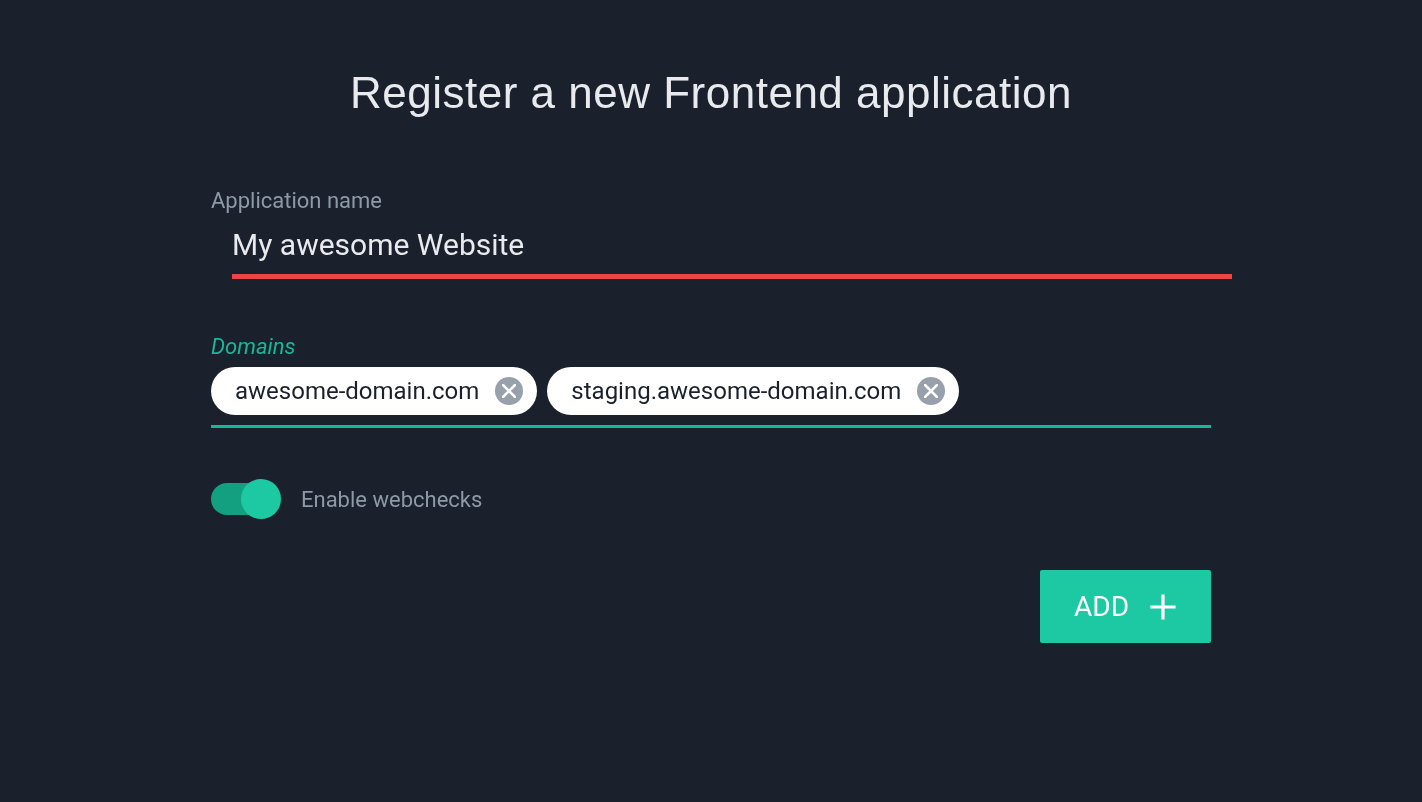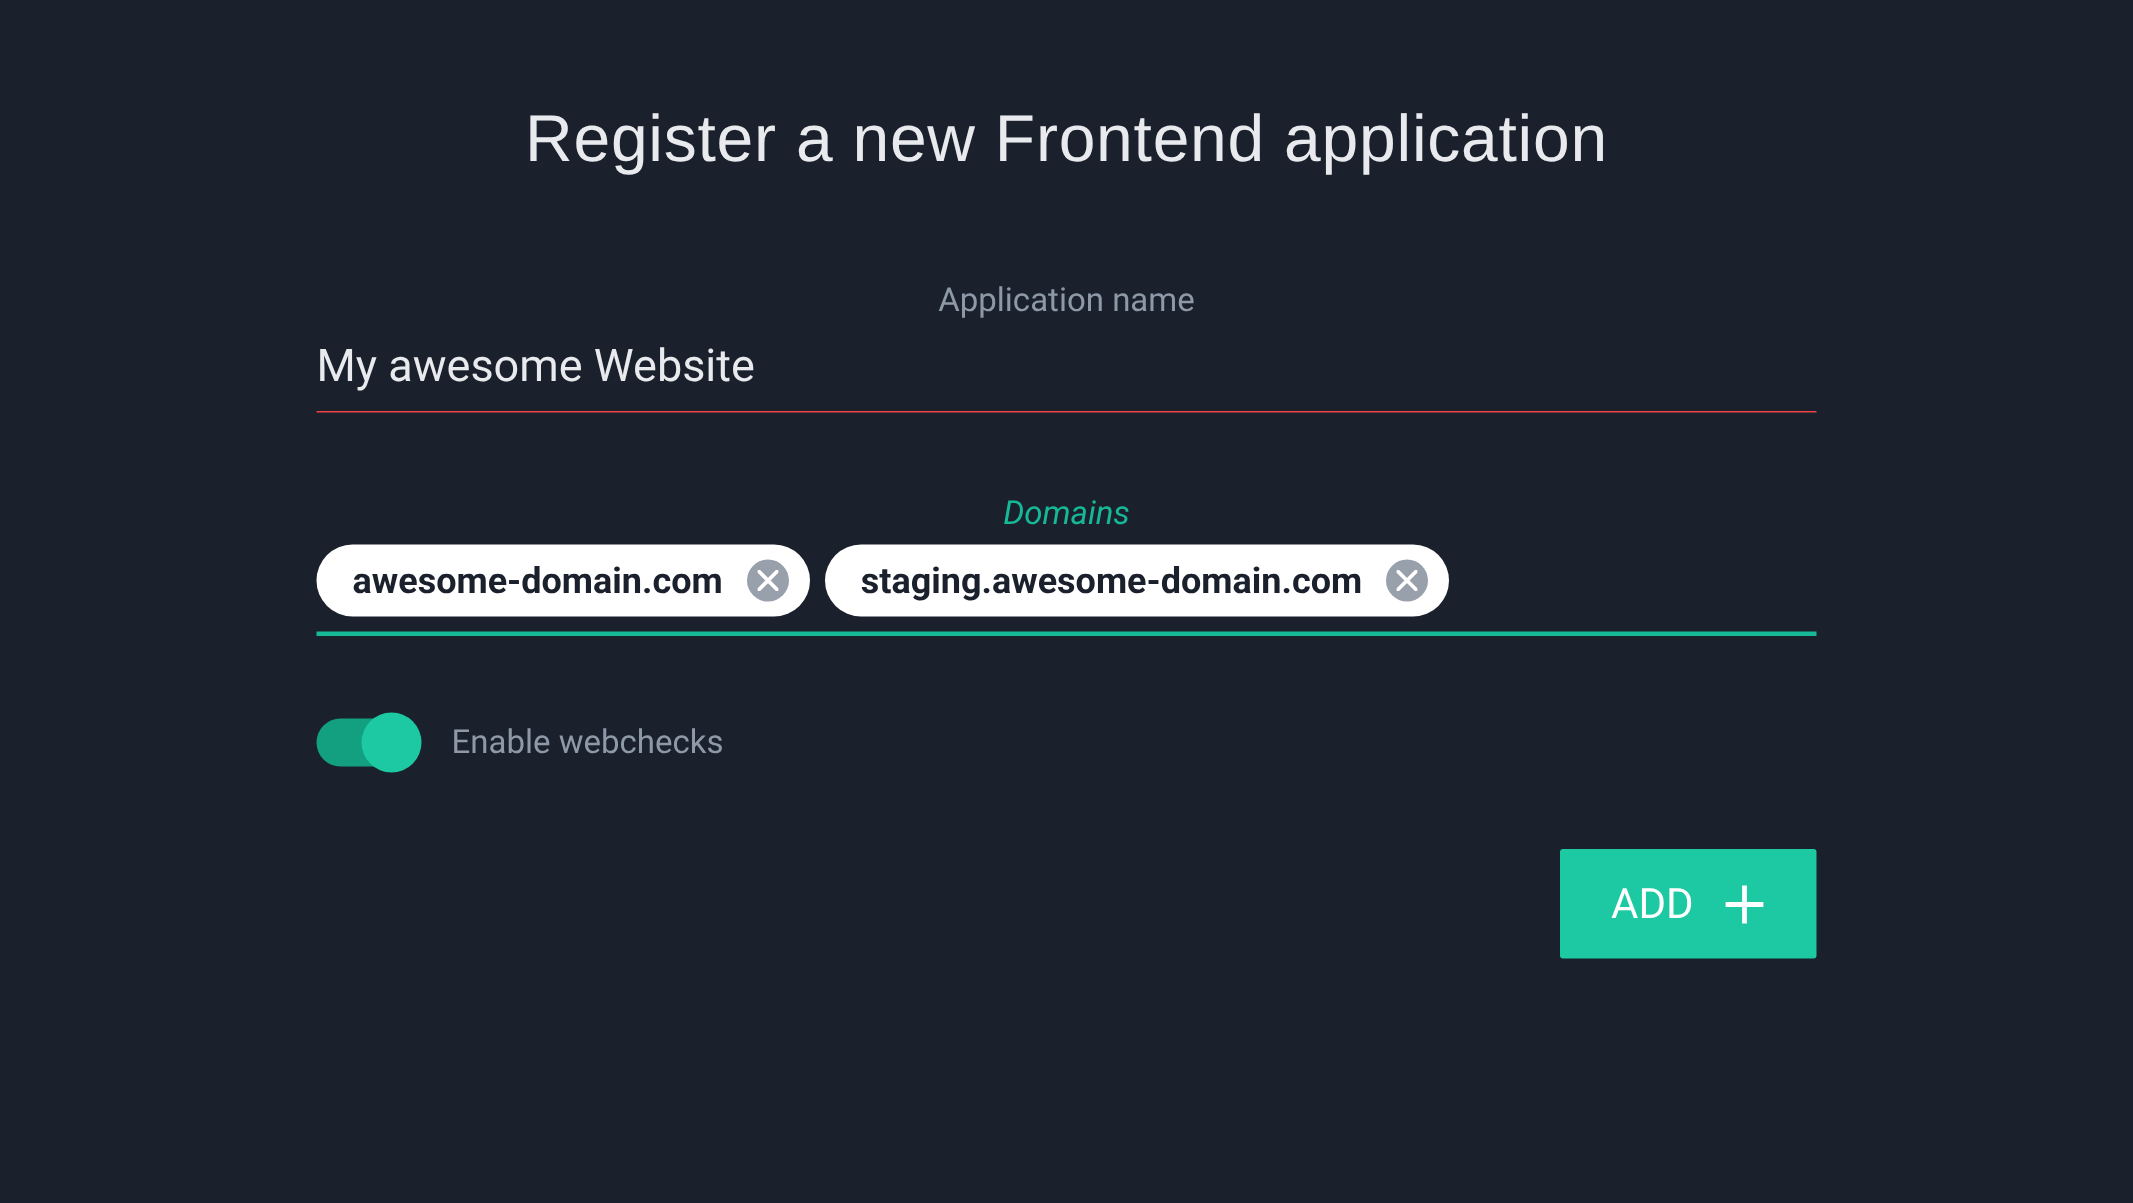--- a/index.html
+++ b/index.html
@@ -26,57 +26,57 @@
     }
     .field {
       margin-bottom: 55px;
     }
     .field-label {
       color: #8e99a8;
       font-size: 22px;
       font-weight: 400;
       margin-bottom: 8px;
       display: block;
-      text-align: center;
     }
     .field-label.accent {
       color: #17b897;
       font-style: italic;
     }
     .text-input {
       width: 100%;
       background: transparent;
       border: none;
-      border-bottom: 1px solid #ef4444;
+      border-bottom: 5px solid #ef4444;
       color: #e8eaed;
       font-size: 30px;
       font-weight: 400;
       padding: 6px 0 12px 0;
       outline: none;
       font-family: inherit;
+      margin-left: 21px;
     }
     .chips-row {
       display: flex;
       gap: 10px;
       padding-bottom: 10px;
       border-bottom: 3px solid #17b897;
       flex-wrap: wrap;
     }
     .chip {
       background: #ffffff;
       border-radius: 26px;
       display: inline-flex;
       align-items: center;
       padding: 10px 14px 10px 24px;
       gap: 16px;
     }
     .chip-label {
       color: #1a202c;
       font-size: 24px;
-      font-weight: 700;
+      font-weight: 400;
     }
     .chip-close {
       width: 28px;
       height: 28px;
       border-radius: 50%;
       background: #98a0ab;
       display: inline-flex;
       align-items: center;
       justify-content: center;
       cursor: pointer;

